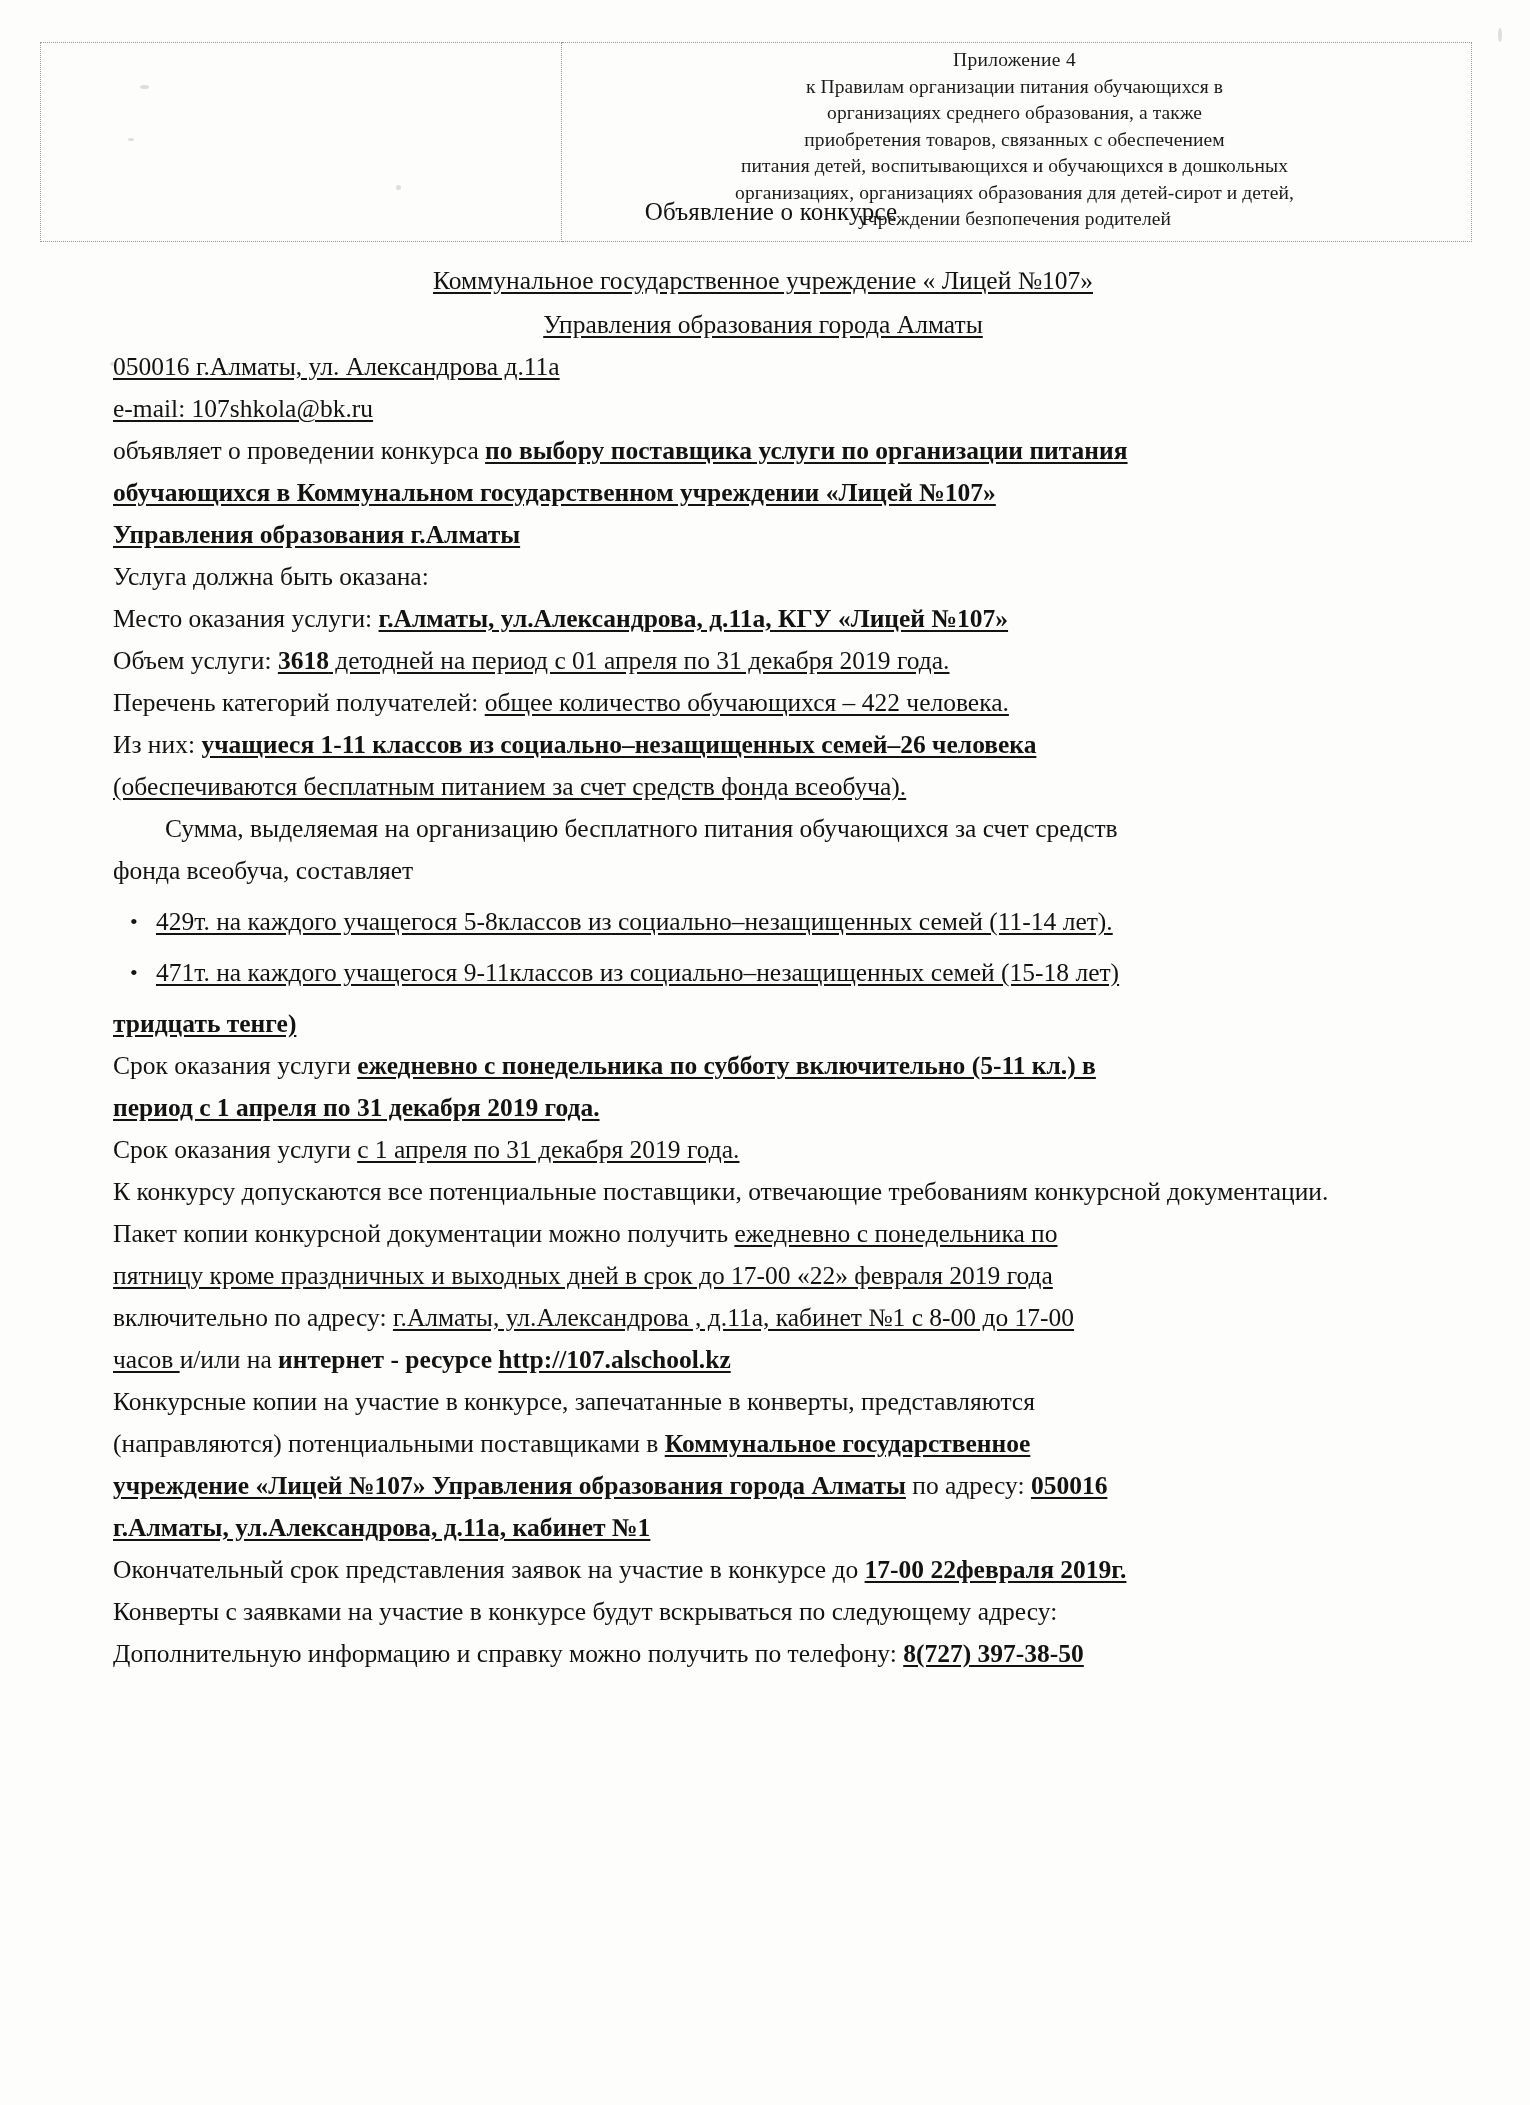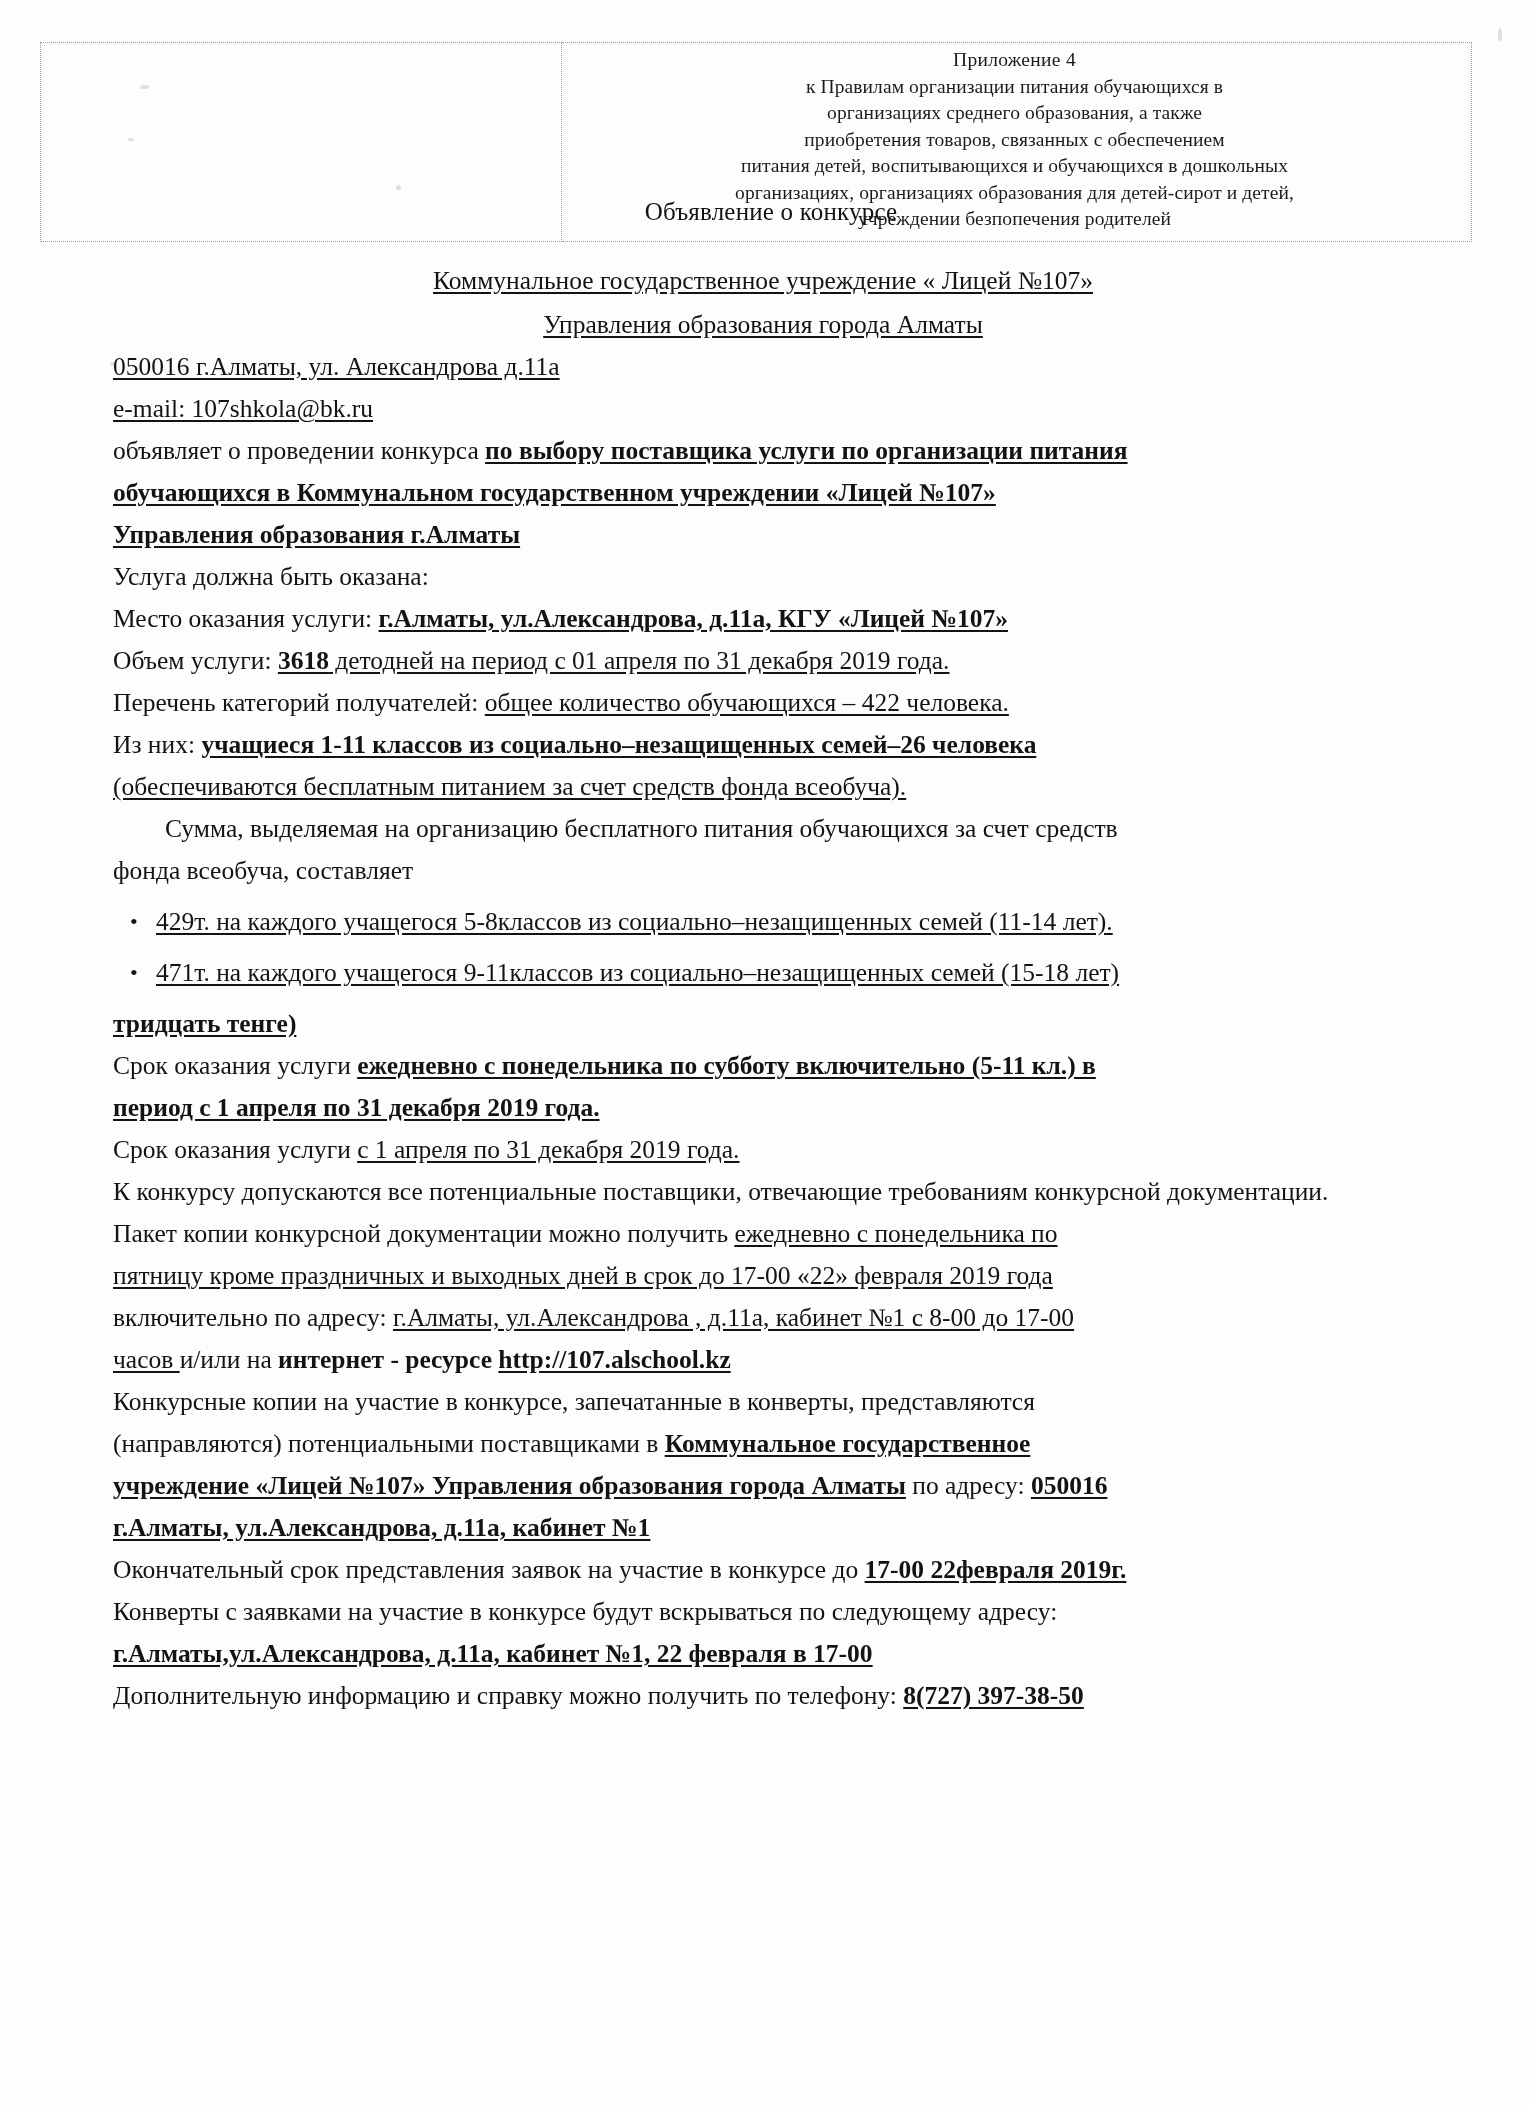--- a/index.html
+++ b/index.html
@@ -277,22 +277,19 @@
     </p>
     <p class="para">
       <span class="bu">г.Алматы, ул.Александрова, д.11а, кабинет №1</span>
     </p>
 
     <p class="para">
       <span>Окончательный срок представления заявок на участие в конкурсе до </span><span class="bu">17-00  22февраля 2019г.</span>
     </p>
 
     <p class="para">Конверты с заявками на участие в конкурсе будут вскрываться по следующему адресу:</p>
-    <p class="para">
-      <span class="bu">г.Алматы,ул.Александрова, д.11а, кабинет №1,  22 февраля в 17-00</span>
-    </p>
 
     <p class="para">
       <span>Дополнительную информацию и справку можно получить по телефону:  </span><span class="bu">8(727) 397-38-50</span>
     </p>
 
   </div>
 </div>
 
 </body></html>

